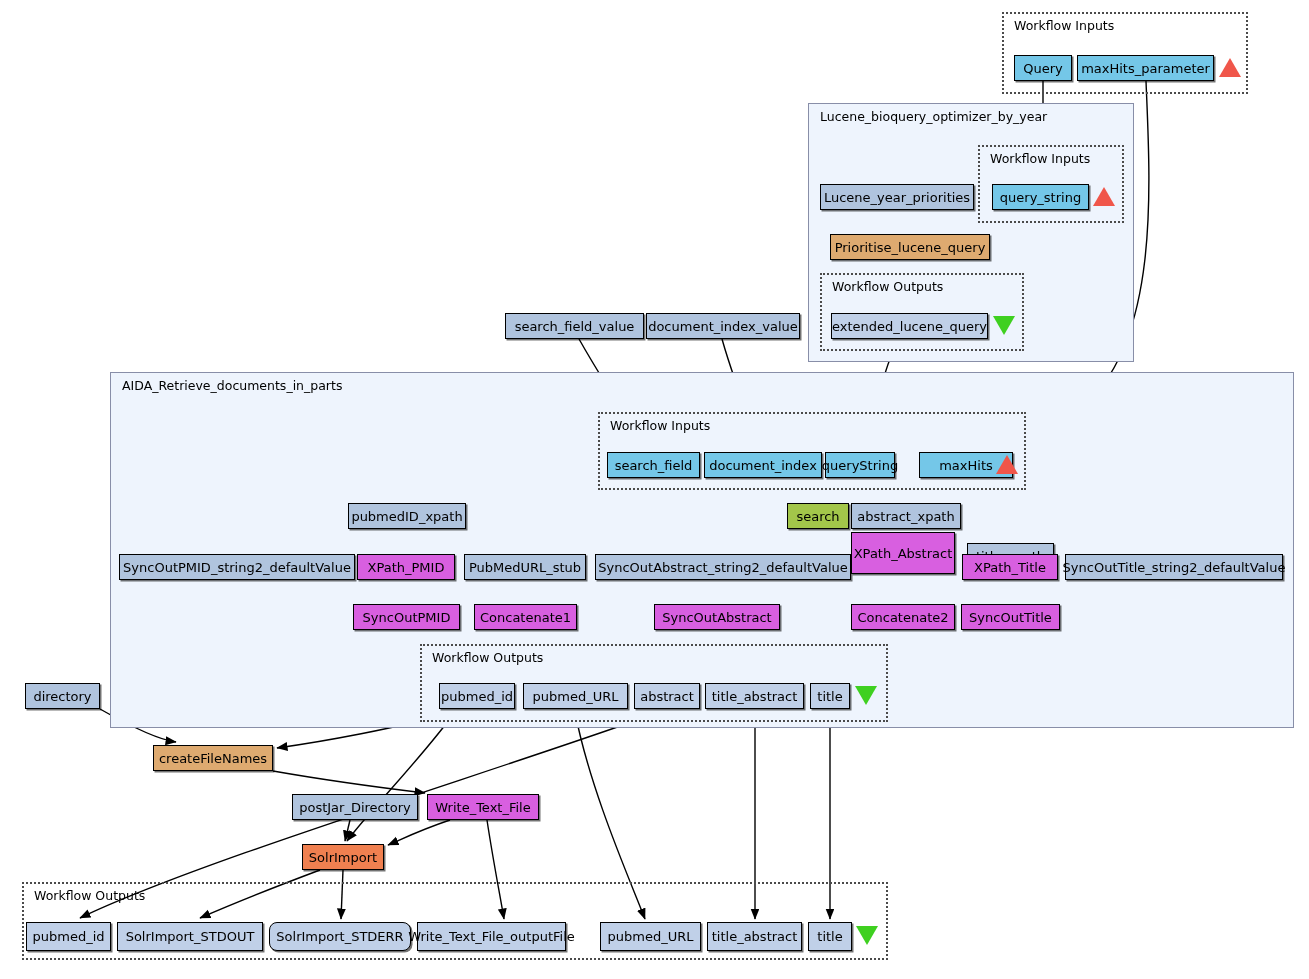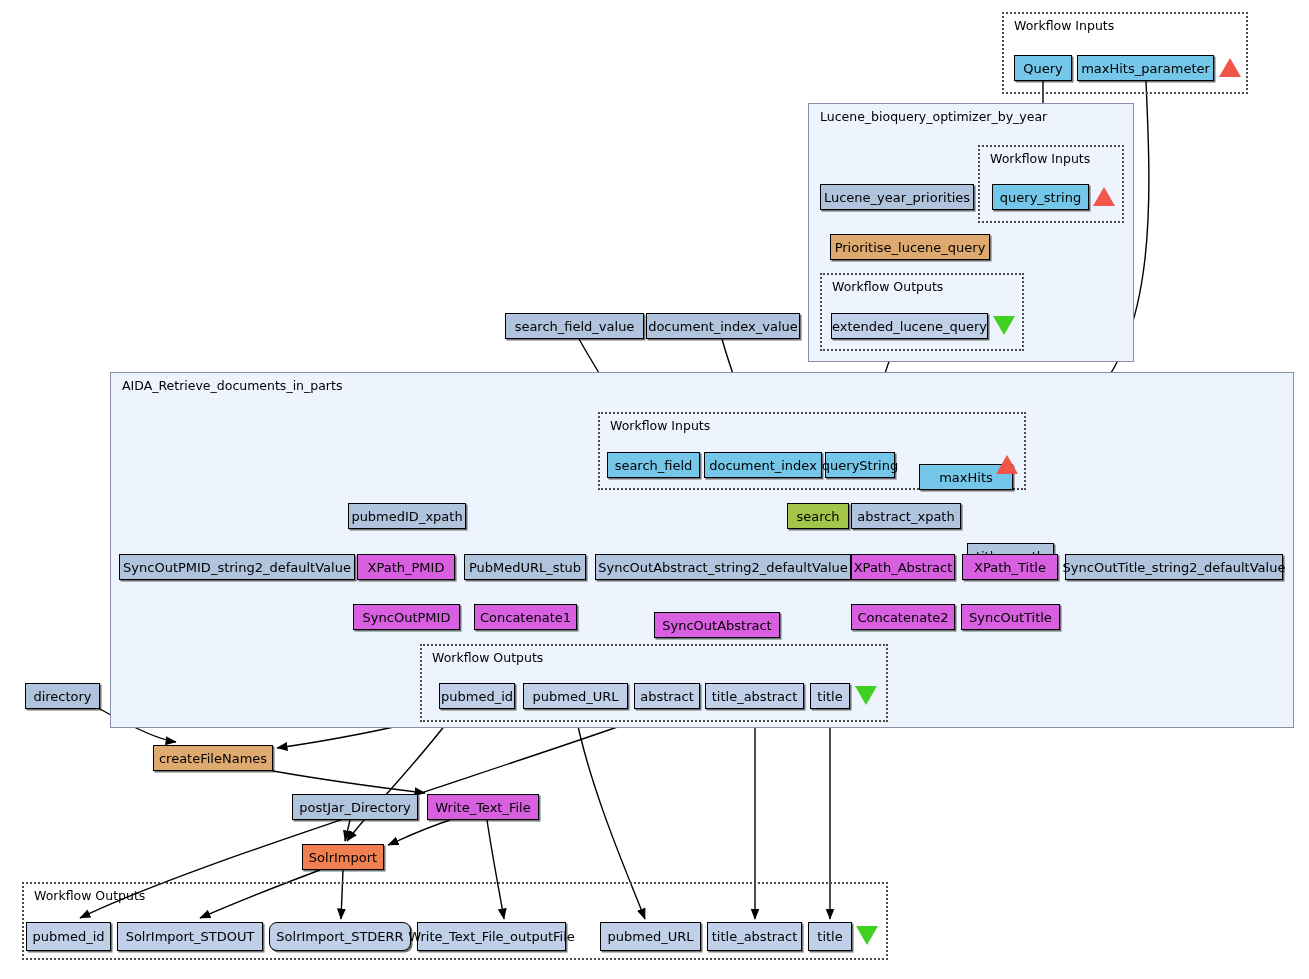--- a/index.html
+++ b/index.html
@@ -167,35 +167,35 @@
       <div class="node n-input" style="left: 1077px; top: 55px; width: 137px; height: 26px;">maxHits_parameter</div>
       <div class="node n-data" style="left: 820px; top: 184px; width: 154px; height: 26px;">Lucene_year_priorities</div>
       <div class="node n-input" style="left: 992px; top: 184px; width: 97px; height: 26px;">query_string</div>
       <div class="node n-tan" style="left: 830px; top: 234px; width: 160px; height: 26px;">Prioritise_lucene_query</div>
       <div class="node n-output" style="left: 831px; top: 313px; width: 157px; height: 26px;">extended_lucene_query</div>
       <div class="node n-data" style="left: 505px; top: 313px; width: 139px; height: 26px;">search_field_value</div>
       <div class="node n-data" style="left: 646px; top: 313px; width: 154px; height: 26px;">document_index_value</div>
       <div class="node n-input" style="left: 607px; top: 452px; width: 93px; height: 26px;">search_field</div>
       <div class="node n-input" style="left: 704px; top: 452px; width: 118px; height: 26px;">document_index</div>
       <div class="node n-input" style="left: 825px; top: 452px; width: 70px; height: 26px;">queryString</div>
-      <div class="node n-input" style="left: 919px; top: 464px; width: 94px; height: 26px;">maxHits</div>
+      <div class="node n-input" style="left: 919px; top: 452px; width: 94px; height: 26px;">maxHits</div>
       <div class="node n-data" style="left: 348px; top: 503px; width: 118px; height: 26px;">pubmedID_xpath</div>
       <div class="node n-olive" style="left: 787px; top: 503px; width: 62px; height: 26px;">search</div>
       <div class="node n-data" style="left: 851px; top: 503px; width: 110px; height: 26px;">abstract_xpath</div>
       <div class="node n-data" style="left: 967px; top: 503px; width: 87px; height: 26px; margin-top: 40px;">title_xpath</div>
       <div class="node n-data" style="left: 119px; top: 554px; width: 236px; height: 26px;">SyncOutPMID_string2_defaultValue</div>
       <div class="node n-proc" style="left: 357px; top: 554px; width: 98px; height: 26px;">XPath_PMID</div>
       <div class="node n-data" style="left: 464px; top: 554px; width: 122px; height: 26px;">PubMedURL_stub</div>
       <div class="node n-data" style="left: 595px; top: 554px; width: 256px; height: 26px;">SyncOutAbstract_string2_defaultValue</div>
-      <div class="node n-proc" style="left: 851px; top: 554px; width: 104px; height: 26px;">XPath_Abstract</div>
+      <div class="node n-proc" style="left: 851px; top: 532px; width: 104px; height: 42px;">XPath_Abstract</div>
       <div class="node n-proc" style="left: 962px; top: 554px; width: 96px; height: 26px;">XPath_Title</div>
       <div class="node n-data" style="left: 1065px; top: 554px; width: 218px; height: 26px;">SyncOutTitle_string2_defaultValue</div>
       <div class="node n-proc" style="left: 353px; top: 604px; width: 107px; height: 26px;">SyncOutPMID</div>
       <div class="node n-proc" style="left: 474px; top: 604px; width: 103px; height: 26px;">Concatenate1</div>
-      <div class="node n-proc" style="left: 654px; top: 604px; width: 126px; height: 26px; margin-top: 8px;">SyncOutAbstract</div>
+      <div class="node n-proc" style="left: 654px; top: 604px; width: 126px; height: 26px;">SyncOutAbstract</div>
       <div class="node n-proc" style="left: 851px; top: 604px; width: 104px; height: 26px;">Concatenate2</div>
       <div class="node n-proc" style="left: 961px; top: 604px; width: 99px; height: 26px;">SyncOutTitle</div>
       <div class="node n-output" style="left: 439px; top: 683px; width: 76px; height: 26px;">pubmed_id</div>
       <div class="node n-output" style="left: 523px; top: 683px; width: 105px; height: 26px;">pubmed_URL</div>
       <div class="node n-output" style="left: 634px; top: 683px; width: 66px; height: 26px;">abstract</div>
       <div class="node n-output" style="left: 705px; top: 683px; width: 99px; height: 26px;">title_abstract</div>
       <div class="node n-output" style="left: 810px; top: 683px; width: 40px; height: 26px;">title</div>
       <div class="node n-data" style="left: 25px; top: 683px; width: 75px; height: 26px;">directory</div>
       <div class="node n-tan" style="left: 153px; top: 745px; width: 120px; height: 26px;">createFileNames</div>
       <div class="node n-data" style="left: 292px; top: 794px; width: 126px; height: 26px;">postJar_Directory</div>

